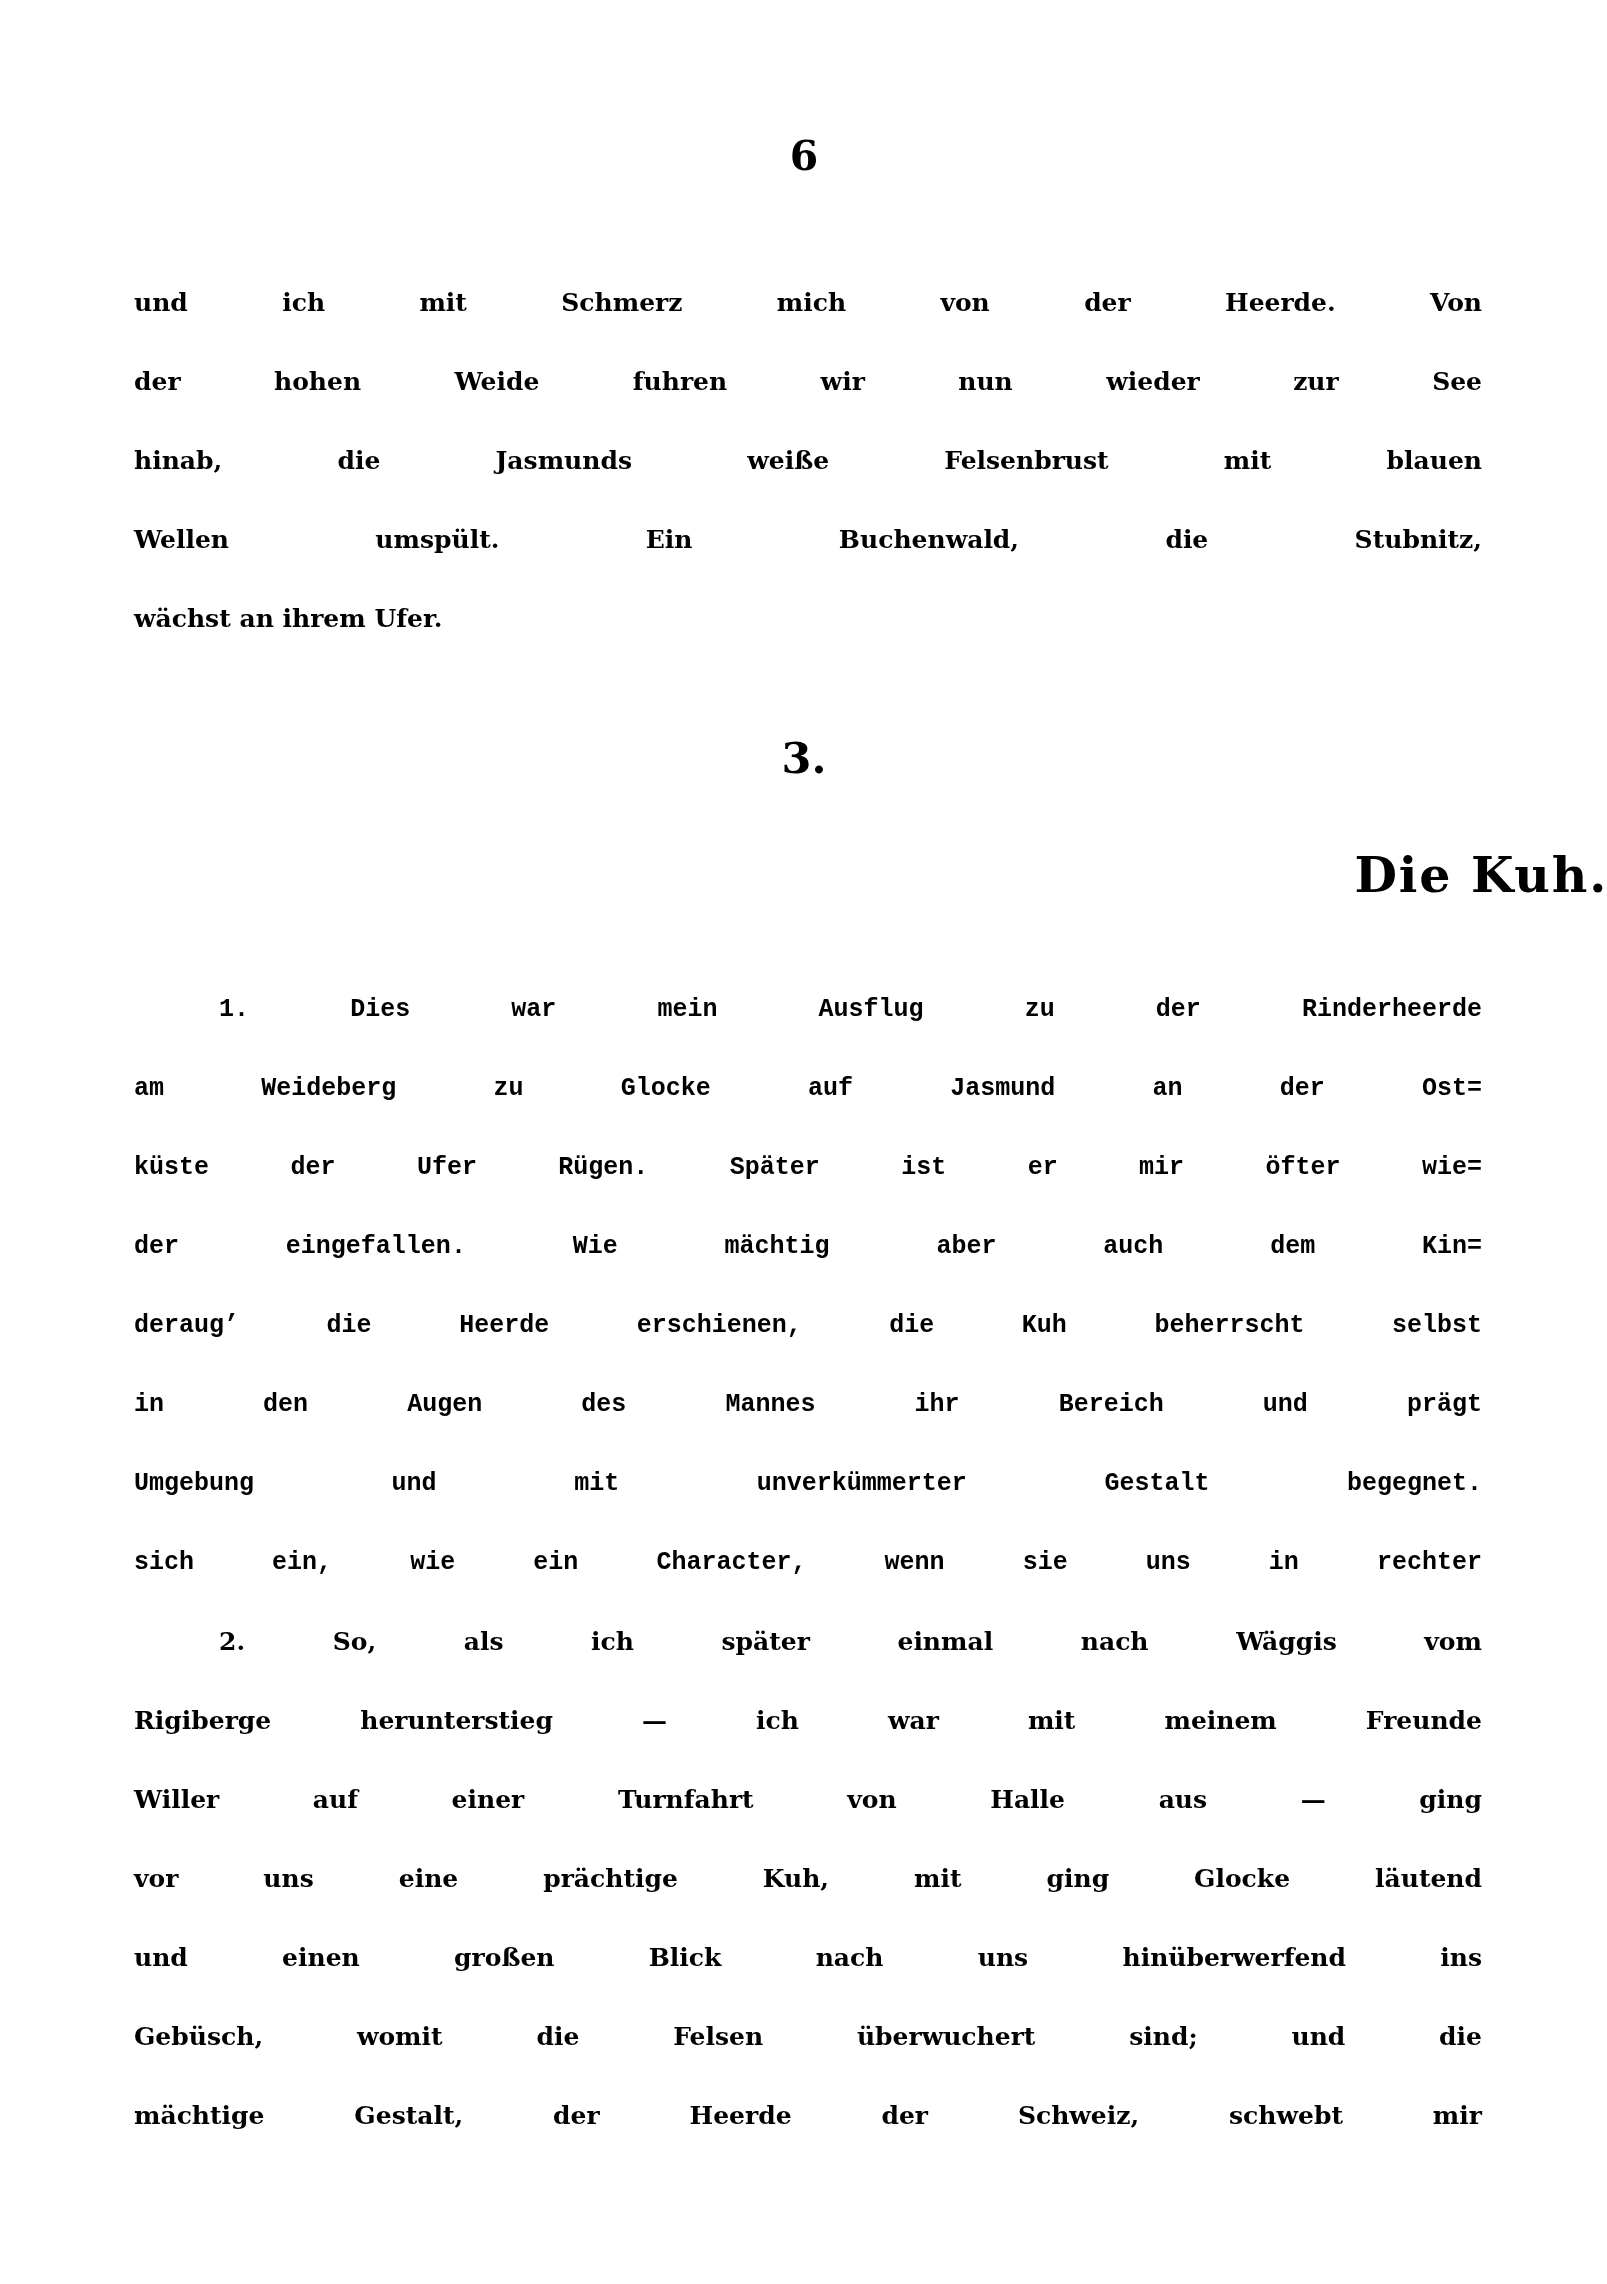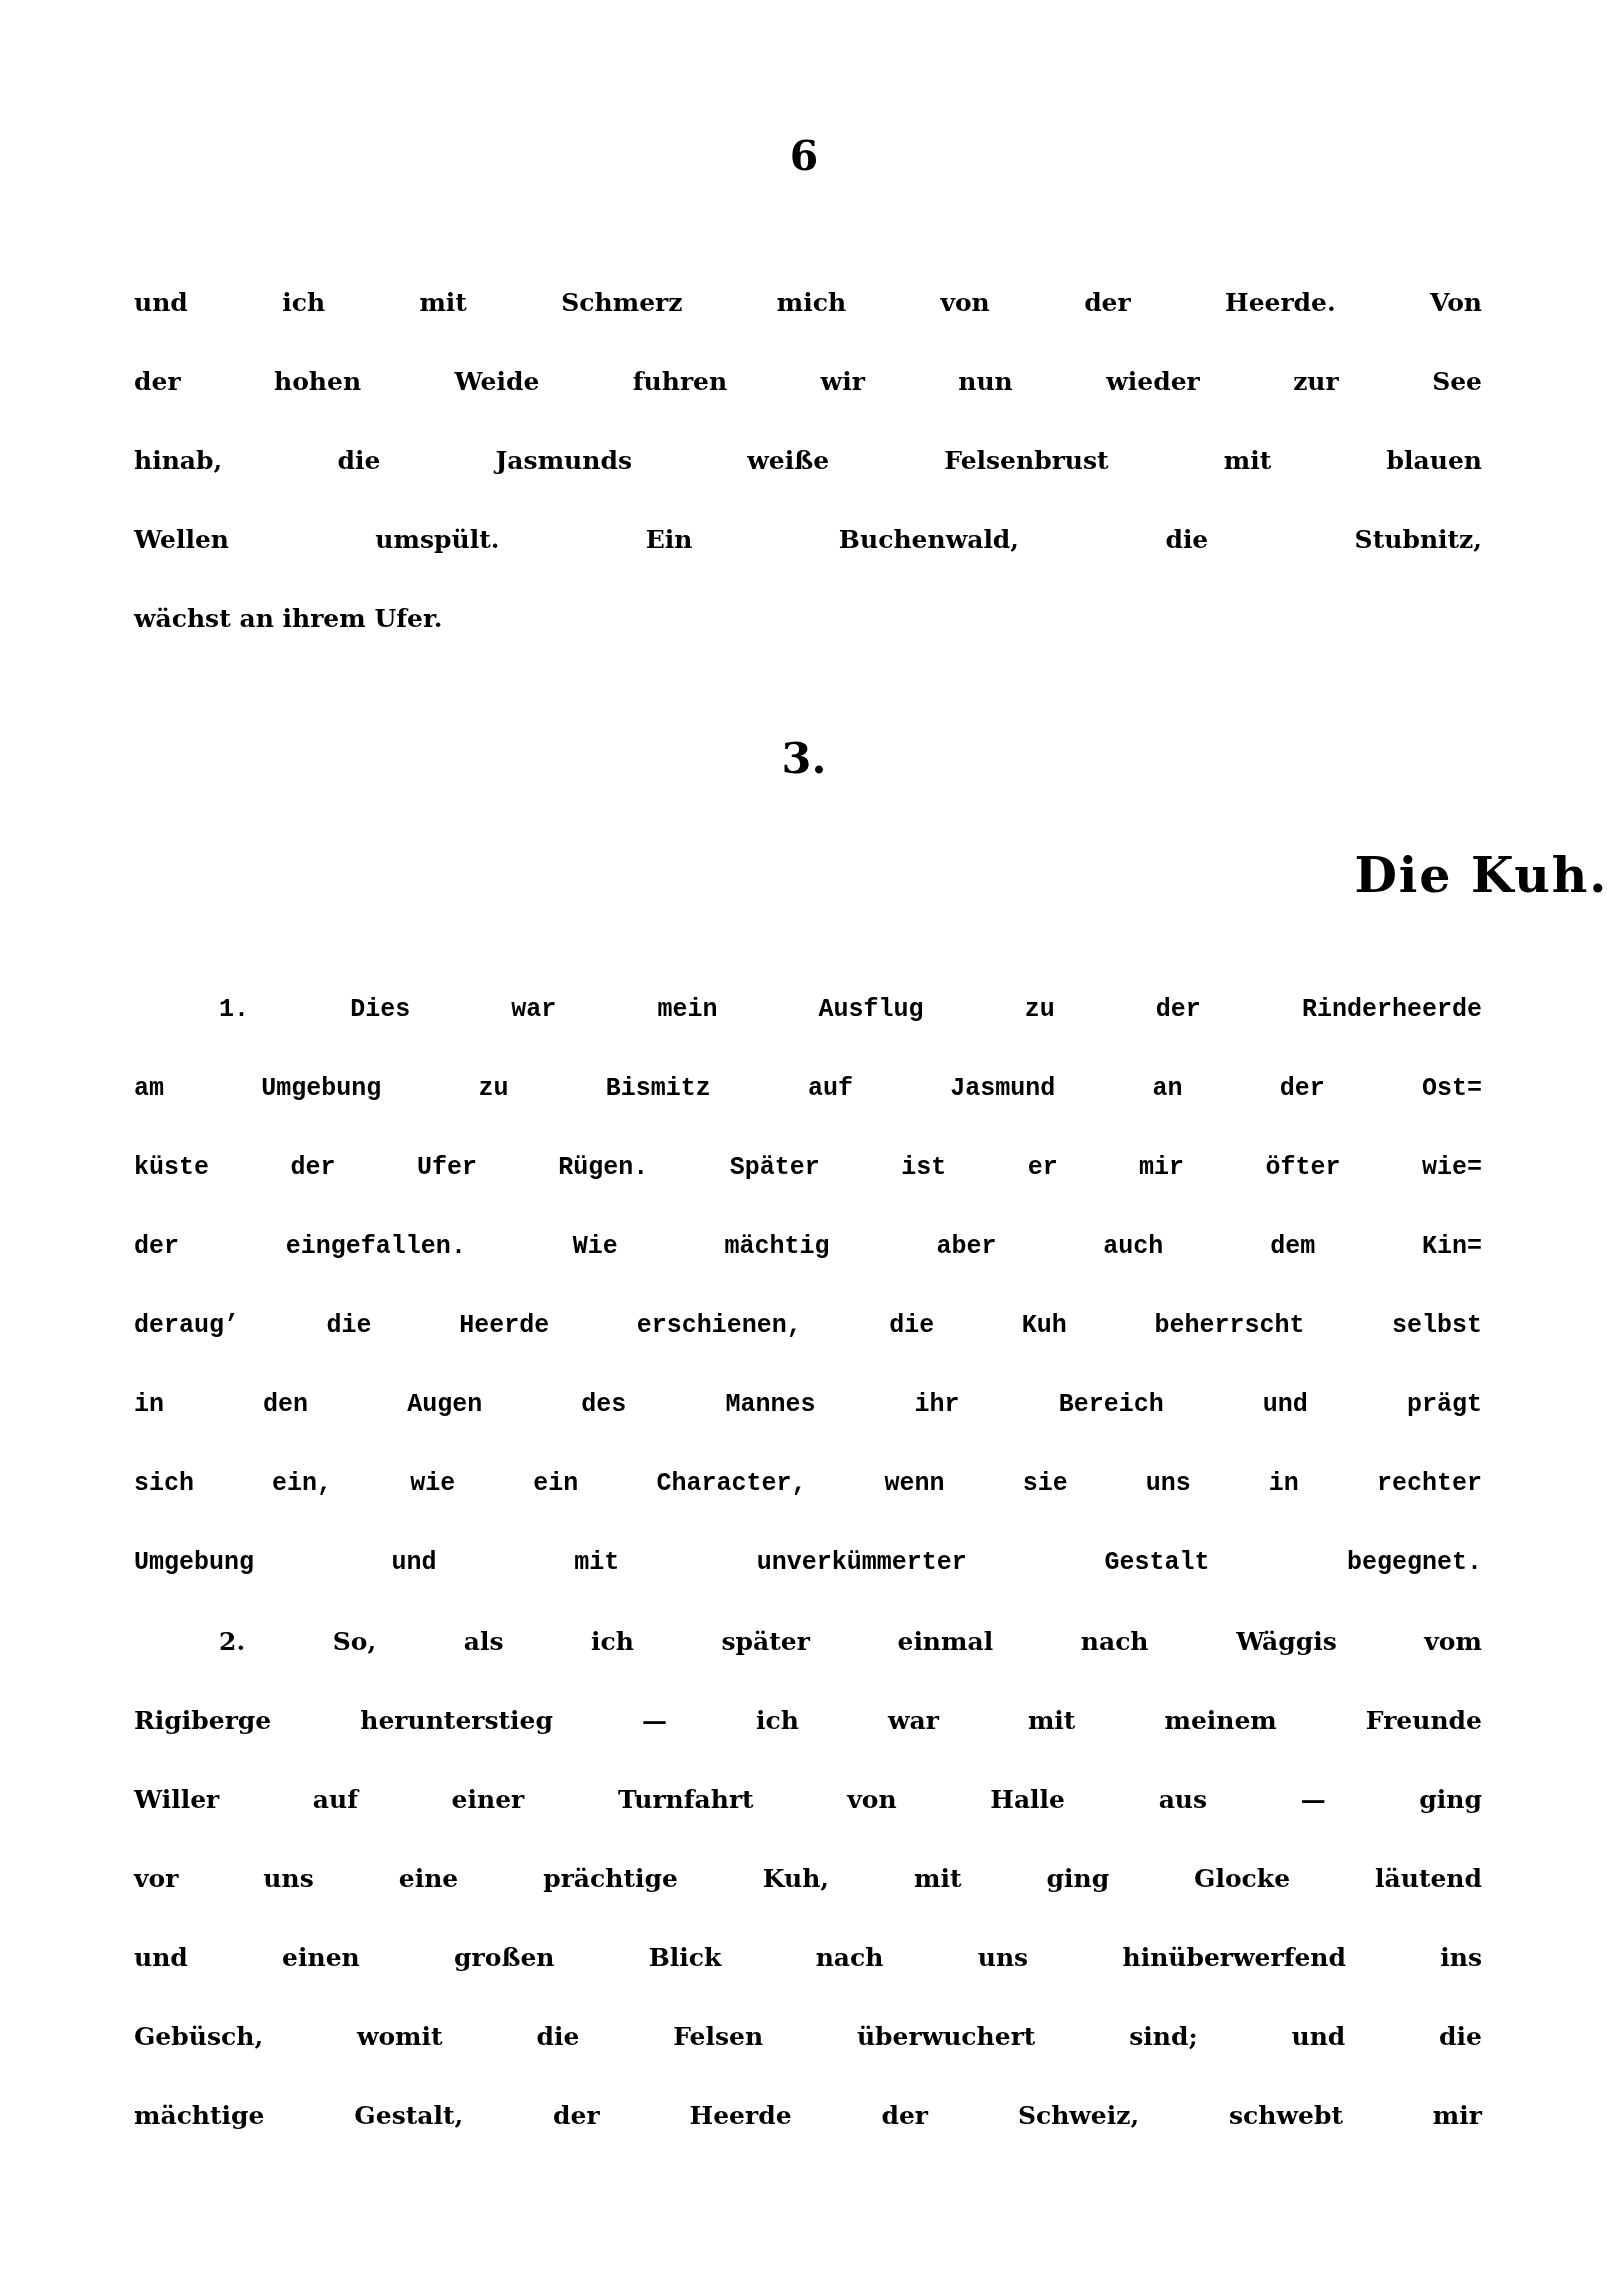--- a/index.html
+++ b/index.html
@@ -82,27 +82,27 @@
     <div class="body-line justify">Wellen umspült.  Ein Buchenwald, die Stubnitz,</div>
     <div class="body-line">wächst an ihrem Ufer.</div>
   </div>
 
   <div class="section-number">3.</div>
 
   <div class="section-title">Die Kuh.</div>
 
   <div class="text-block para-1">
     <div class="body-line justify indent">1.  Dies war mein Ausflug zu der Rinderheerde</div>
-    <div class="body-line justify">am Umgebung zu Bismitz auf Jasmund an der Ost=</div>
+    <div class="body-line justify">am Weideberg zu Glocke auf Jasmund an der Ost=</div>
     <div class="body-line justify">küste der Ufer Rügen.  Später ist er mir öfter wie=</div>
     <div class="body-line justify">der eingefallen.  Wie mächtig aber auch dem Kin=</div>
     <div class="body-line justify">deraug’ die Heerde erschienen, die Kuh beherrscht selbst</div>
     <div class="body-line justify">in den Augen des Mannes ihr Bereich und prägt</div>
+    <div class="body-line justify">Umgebung und mit unverkümmerter Gestalt begegnet.</div>
     <div class="body-line justify">sich ein, wie ein Character, wenn sie uns in rechter</div>
-    <div class="body-line justify">Umgebung und mit unverkümmerter Gestalt begegnet.</div>
   </div>
 
   <div class="text-block para-2">
     <div class="body-line justify indent">2.  So, als ich später einmal nach Wäggis vom</div>
     <div class="body-line justify">Rigiberge herunterstieg — ich war mit meinem Freunde</div>
     <div class="body-line justify">Willer auf einer Turnfahrt von Halle aus — ging</div>
     <div class="body-line justify">vor uns eine prächtige Kuh, mit ging Glocke läutend</div>
     <div class="body-line justify">und einen großen Blick nach uns hinüberwerfend ins</div>
     <div class="body-line justify">Gebüsch, womit die Felsen überwuchert sind; und die</div>
     <div class="body-line justify">mächtige Gestalt, der Heerde der Schweiz, schwebt mir</div>

